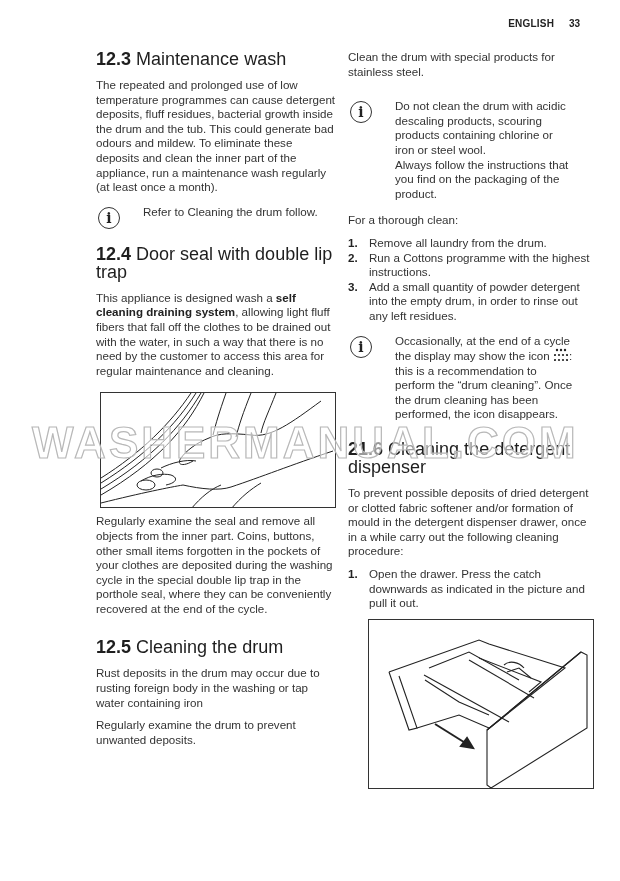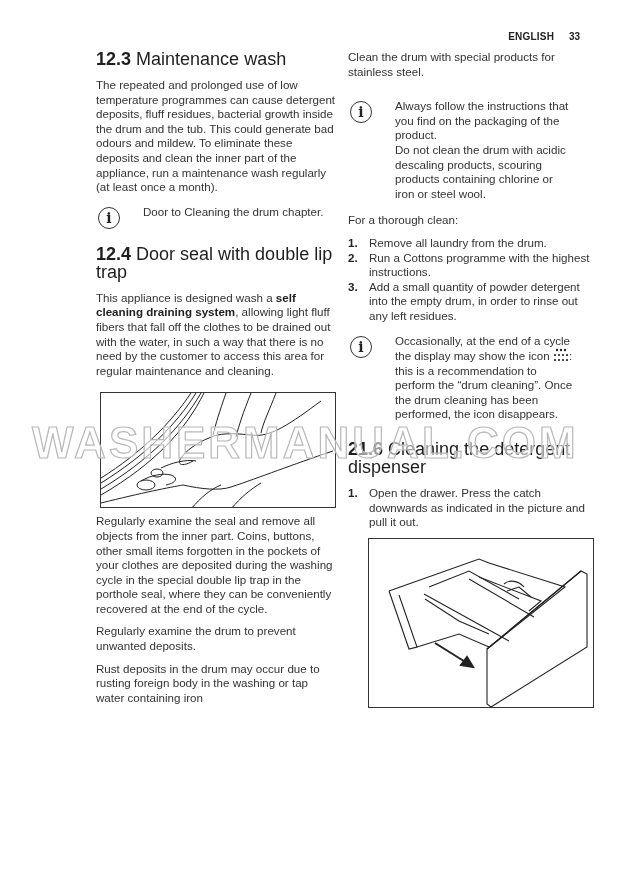--- a/index.html
+++ b/index.html
@@ -1,21 +1,21 @@
 <!DOCTYPE html>
 <html><head>
   <meta charset="utf-8">
   <style>
     html, body { margin: 0; padding: 0; }
     body {
       width: 620px; height: 881px; background: #ffffff; position: relative; overflow: hidden;
       font-family: "Liberation Sans", sans-serif; color: #2b2b2b;
     }
     .header {
-      position: absolute; top: 31px; right: 40px; font-size: 10px; font-weight: bold; color: #222;
+      position: absolute; top: 18px; right: 40px; font-size: 10px; font-weight: bold; color: #222;
     }
     .header .lang { margin-right: 12px; letter-spacing: 0.2px; }
     .col { position: absolute; width: 240px; }
     .col-left { left: 96px; top: 50px; }
     .col-right { left: 348px; top: 50px; width: 248px; }
 
     h2 { font-size: 18px; font-weight: normal; margin: 0 0 10px 0; line-height: 18px; color: #1e1e1e; }
     h2 .num { font-weight: bold; }
     p { font-size: 11.6px; line-height: 14.6px; margin: 0 0 8px 0; color: #333; }
     b { color: #222; }
@@ -59,21 +59,21 @@
 <div class="col col-left">
   <h2>
     <span class="num">12.3</span>
     <span>Maintenance wash</span>
   </h2>
   <p>The repeated and prolonged use of low temperature programmes can cause detergent deposits, fluff residues, bacterial growth inside the drum and the tub. This could generate bad odours and mildew. To eliminate these deposits and clean the inner part of the appliance, run a maintenance wash regularly (at least once a month).</p>
   <div class="info" style="margin-top:10px;">
     <div class="icon-wrap">
         <div class="info-icon">i</div>
       </div>
-    <div class="info-text">Door to Cleaning the drum chapter.</div>
+    <div class="info-text">Refer to Cleaning the drum follow.</div>
   </div>
 
   <h2 style="margin-top:16px;">
     <span class="num">12.4</span>
     <span>Door seal with double lip trap</span>
   </h2>
   <p><span>This appliance is designed wash a </span><b>self cleaning draining system</b><span>, allowing light fluff fibers that fall off the clothes to be drained out with the water, in such a way that there is no need by the customer to access this area for regular maintenance and cleaning.</span></p>
 
   <div class="figure fig-seal" style="margin-top:14px;">
     <svg width="236" height="116" viewBox="0 0 236 116">
@@ -93,34 +93,38 @@
         <path d="M90 116 C100 104, 110 96, 120 92"></path>
         <path d="M130 116 C140 104, 150 96, 160 90"></path>
       </g>
       <ellipse cx="45" cy="92" rx="9" ry="5" fill="none" stroke="#222" stroke-width="1"></ellipse>
       <ellipse cx="56" cy="80" rx="6" ry="4" fill="none" stroke="#222" stroke-width="1"></ellipse>
     </svg>
   </div>
 
   <p>Regularly examine the seal and remove all objects from the inner part. Coins, buttons, other small items forgotten in the pockets of your clothes are deposited during the washing cycle in the special double lip trap in the porthole seal, where they can be conveniently recovered at the end of the cycle.</p>
 
+  <h2 style="margin-top:22px;">
+    <span class="num">12.5</span>
+    <span>Cleaning the drum</span>
+  </h2>
+  <p>Rust deposits in the drum may occur due to rusting foreign body in the washing or tap water containing iron</p>
   <p>Regularly examine the drum to prevent unwanted deposits.</p>
-  <p>Rust deposits in the drum may occur due to rusting foreign body in the washing or tap water containing iron</p>
 </div>
 
 <div class="col col-right">
   <p style="margin-bottom:20px;">Clean the drum with special products for stainless steel.</p>
 
   <div class="info">
     <div class="icon-wrap">
         <div class="info-icon">i</div>
       </div>
     <div class="info-text" style="width:178px;">
+      <div>Do not clean the drum with acidic descaling products, scouring products containing chlorine or iron or steel wool.</div>
       <div>Always follow the instructions that you find on the packaging of the product.</div>
-      <div>Do not clean the drum with acidic descaling products, scouring products containing chlorine or iron or steel wool.</div>
     </div>
   </div>
 
   <p style="margin-top:12px;">For a thorough clean:</p>
   <ol>
     <li>
         <span class="n">1.</span>
         <span>Remove all laundry from the drum.</span>
       </li>
     <li>
@@ -154,20 +158,21 @@
             <circle cx="13" cy="12" r="1.1"></circle>
         </g>
       </svg><span>: this is a recommendation to perform the “drum cleaning”. Once the drum cleaning has been performed, the icon disappears.</span>
     </div>
   </div>
 
   <h2 style="margin-top:18px;">
     <span class="num">21.6</span>
     <span>Cleaning the detergent dispenser</span>
   </h2>
+  <p>To prevent possible deposits of dried detergent or clotted fabric softener and/or formation of mould in the detergent dispenser drawer, once in a while carry out the following cleaning procedure:</p>
   <ol>
     <li>
         <span class="n">1.</span>
         <span>Open the drawer. Press the catch downwards as indicated in the picture and pull it out.</span>
       </li>
   </ol>
 
   <div class="figure fig-drawer">
     <svg width="226" height="170" viewBox="0 0 226 170">
       <g fill="none" stroke="#222" stroke-width="1.1">

